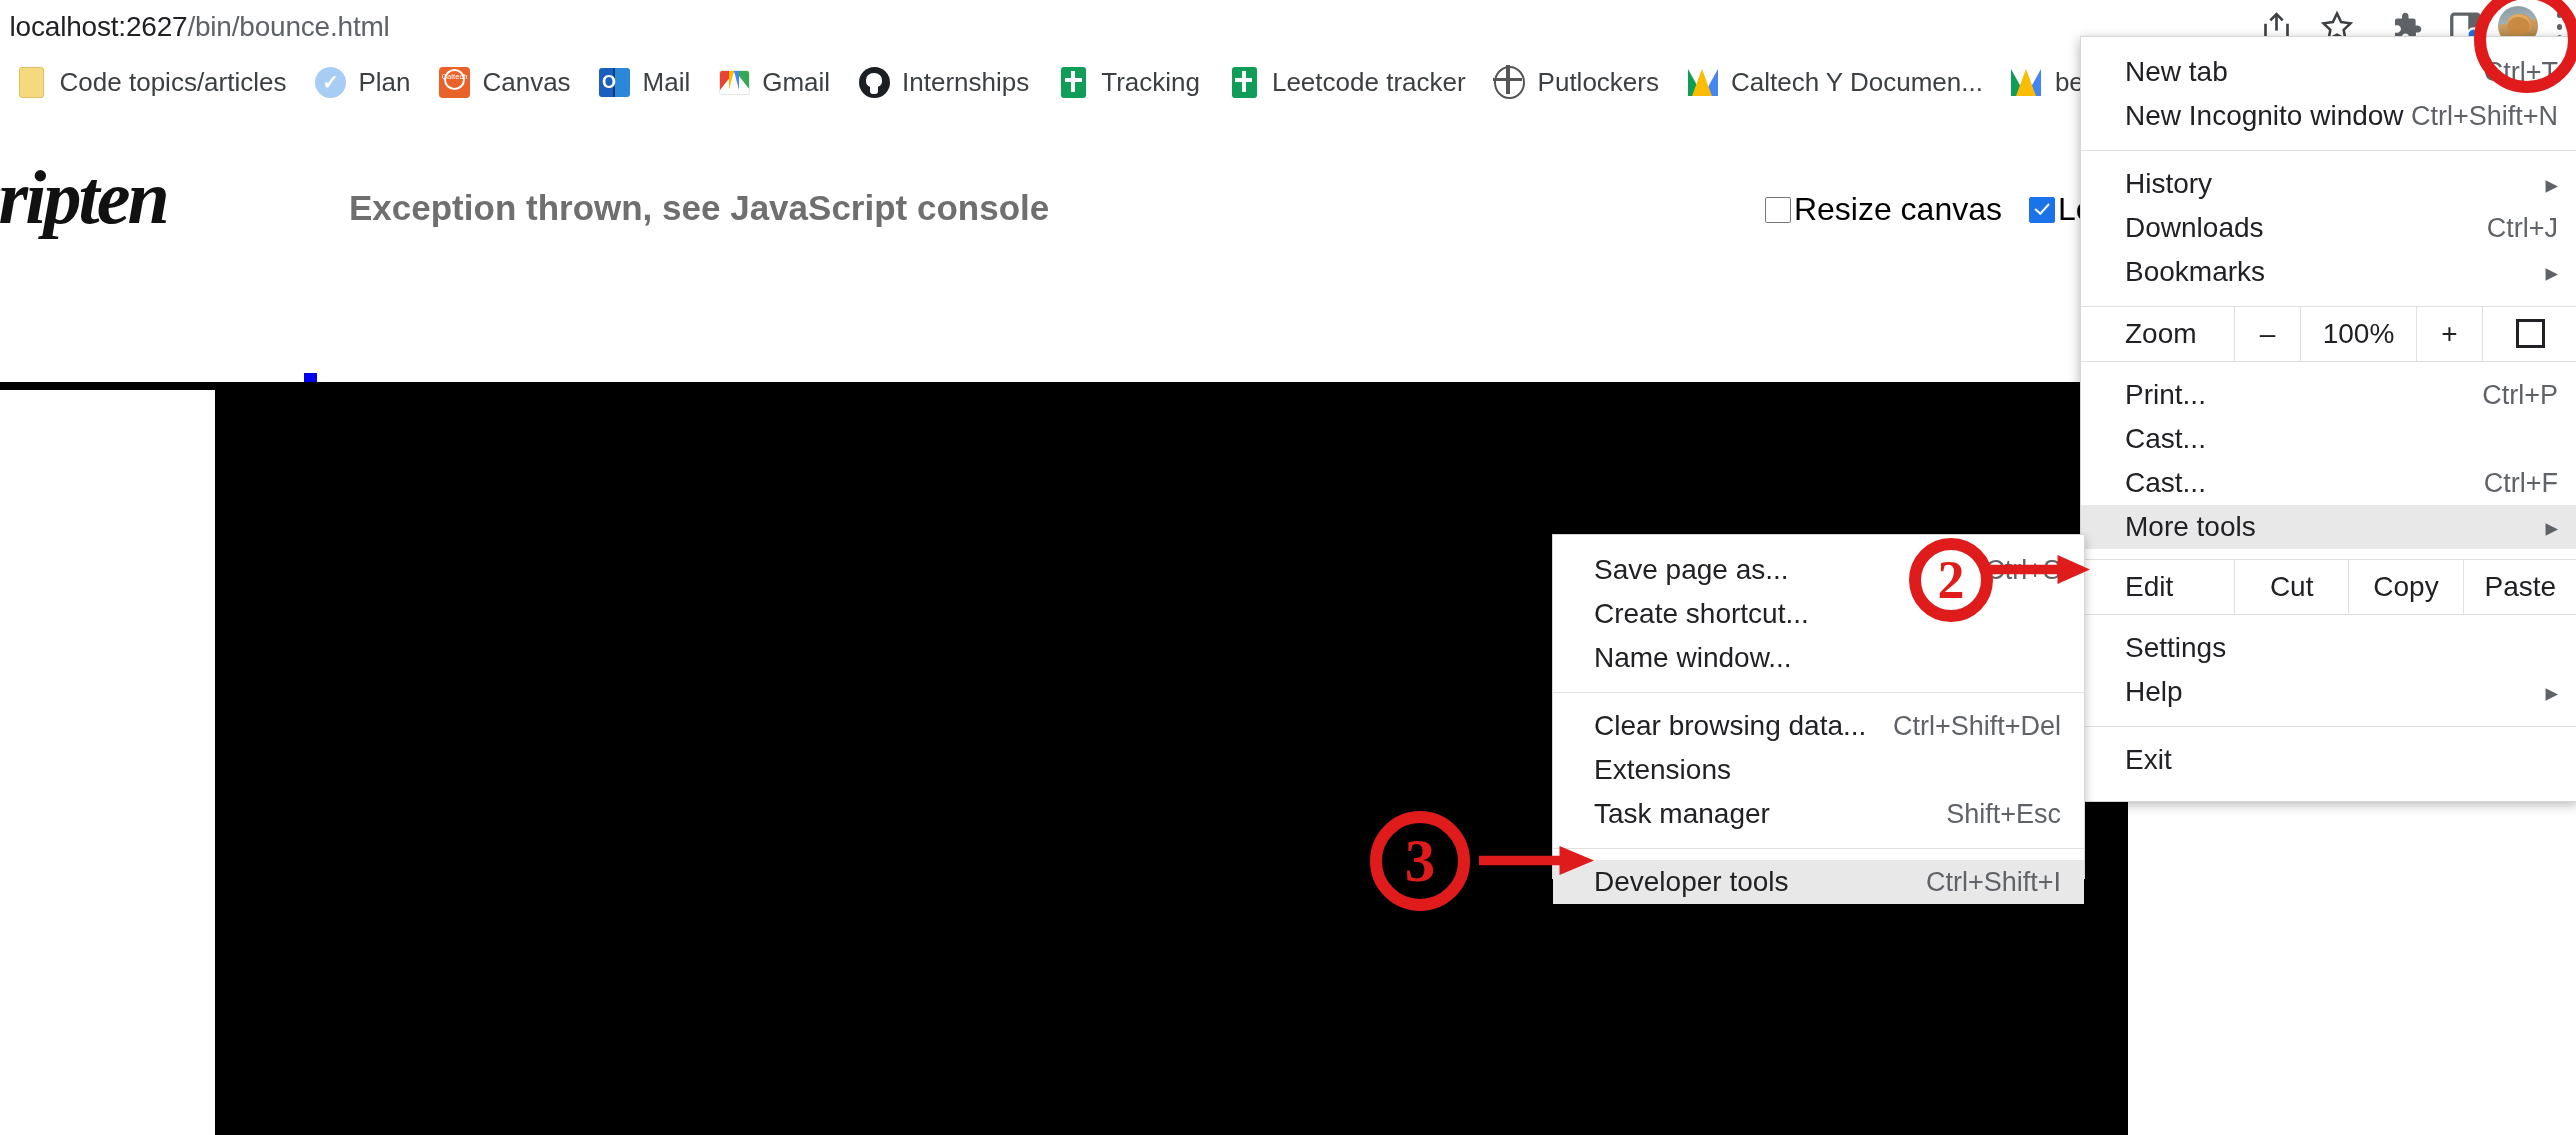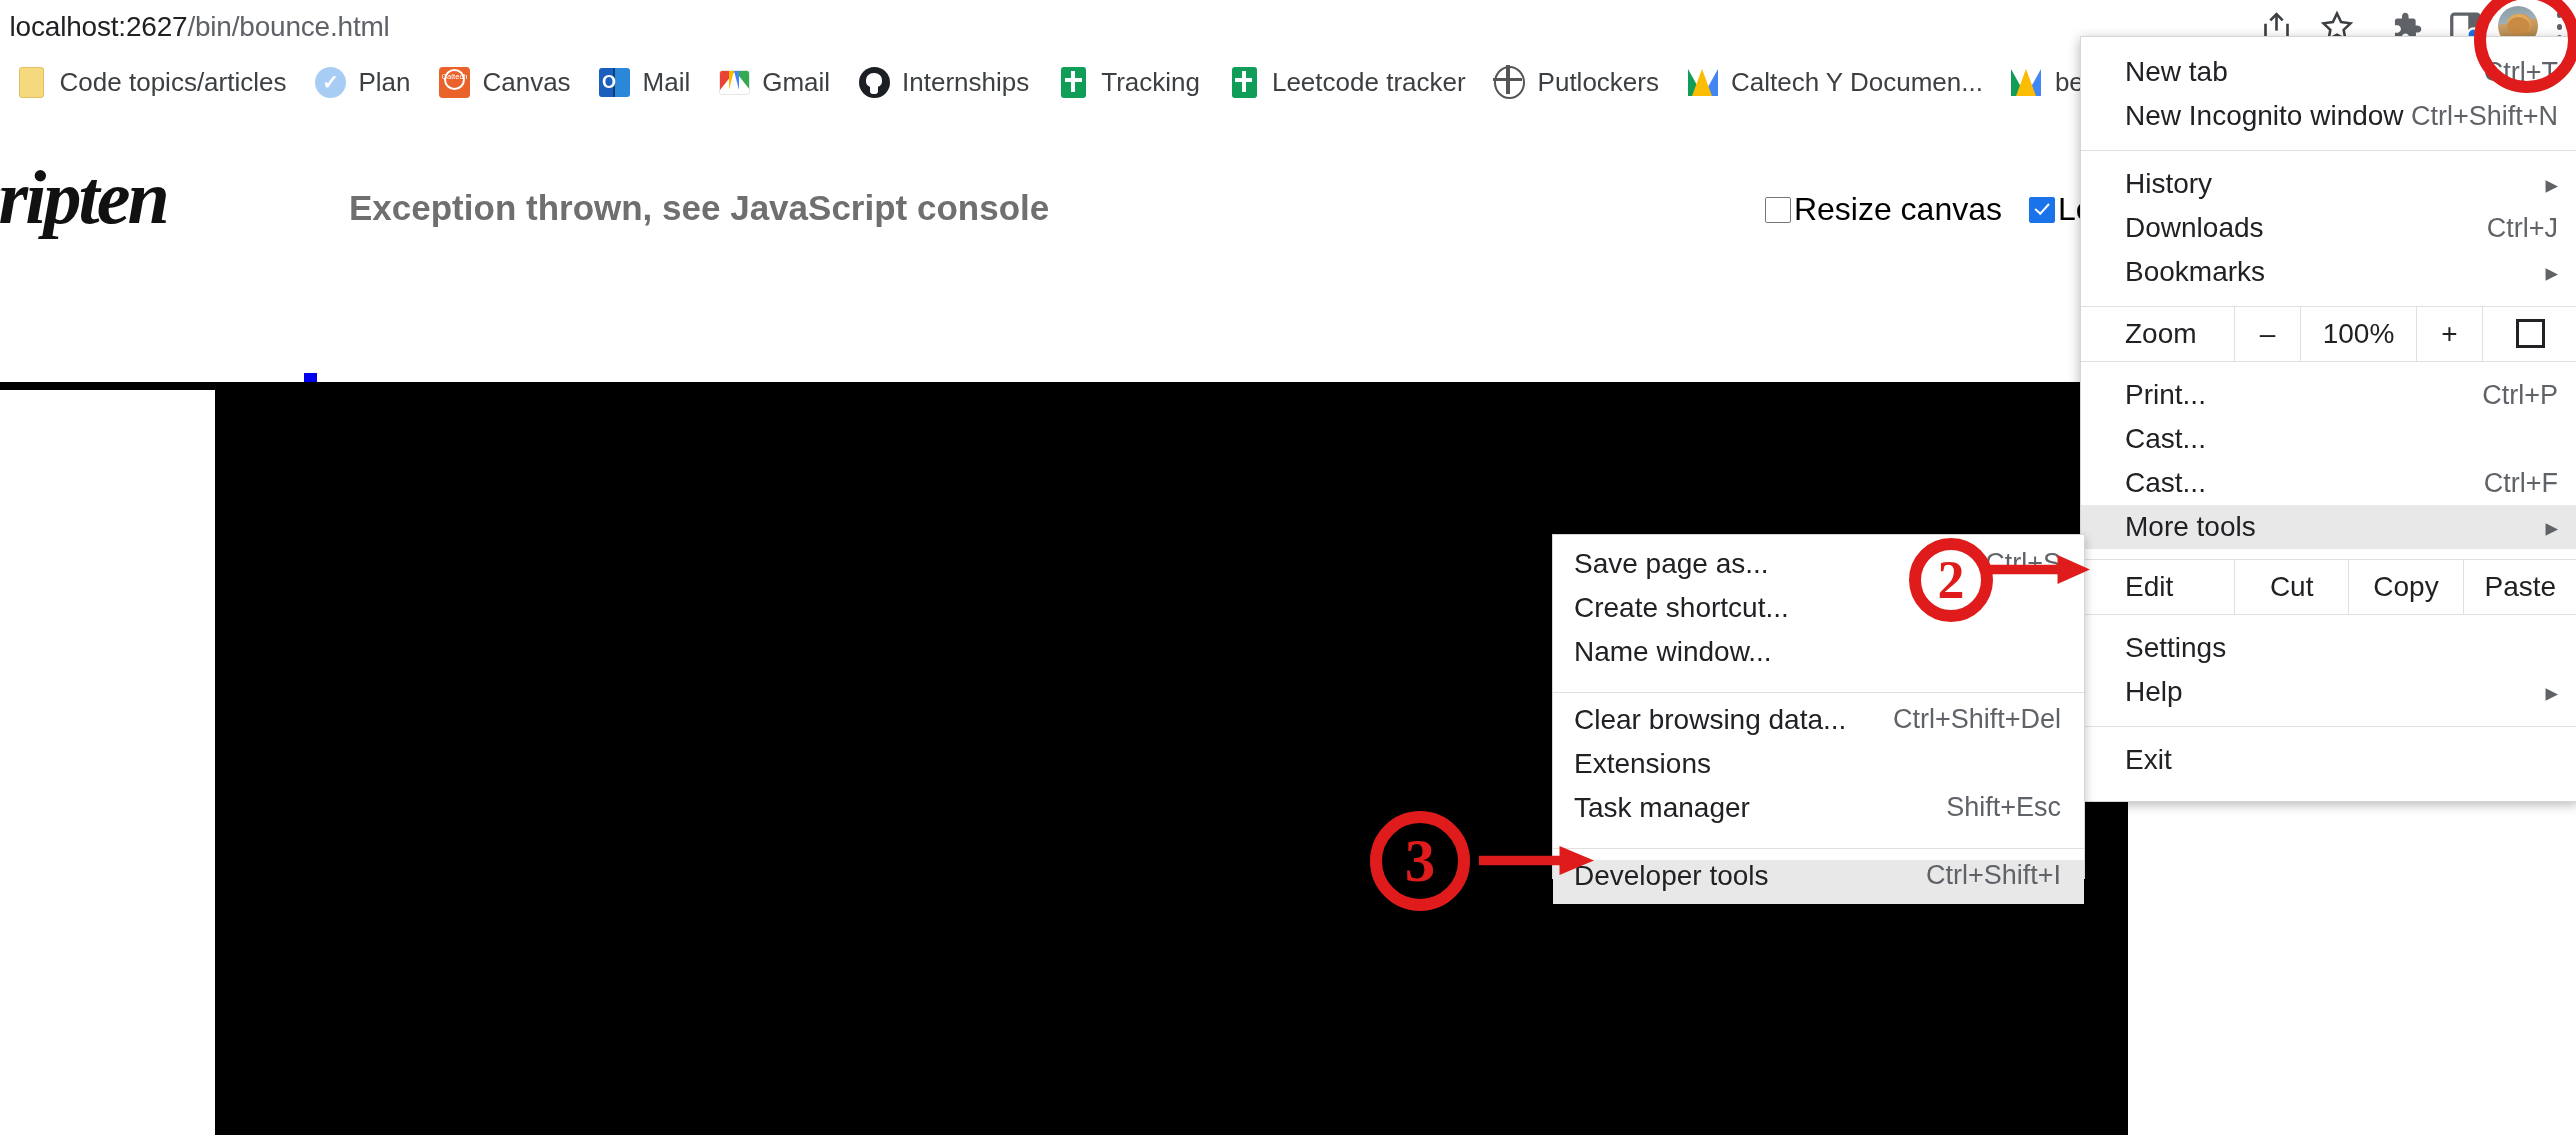--- a/index.html
+++ b/index.html
@@ -115,21 +115,21 @@
   #canvas-area{position:absolute;left:215px;top:278px;width:1913px;height:746px;background:#000;}
 
   
   #more-tools-menu{
     position:absolute;left:1552px;top:534px;width:533px;height:345px;
     background:#fff;border:1px solid #d6d6d6;
     box-shadow:0 2.9px 9.6px rgba(0,0,0,0.25);
     padding:13.4px 0 9.6px 0;box-sizing:border-box;z-index:30;
   }
   #more-tools-menu .mi{
-    display:flex;align-items:flex-start;height:44px;padding:0 23px 0 21px;
+    display:flex;align-items:center;height:44px;padding:0 23px 0 41px;
     font-size:28px;color:#202124;white-space:nowrap;
   }
   #more-tools-menu .mi.hl{background:#e8e8e8;}
   #more-tools-menu .mi .accel{margin-left:auto;color:#5f6368;font-size:27px;}
   #more-tools-menu .sep{height:1px;background:#e0e0e0;margin:11.5px 0;}
 
   
   #chrome-menu{
     position:absolute;left:2080px;top:36px;width:498px;height:766px;
     background:#fff;border:1px solid #d6d6d6;

